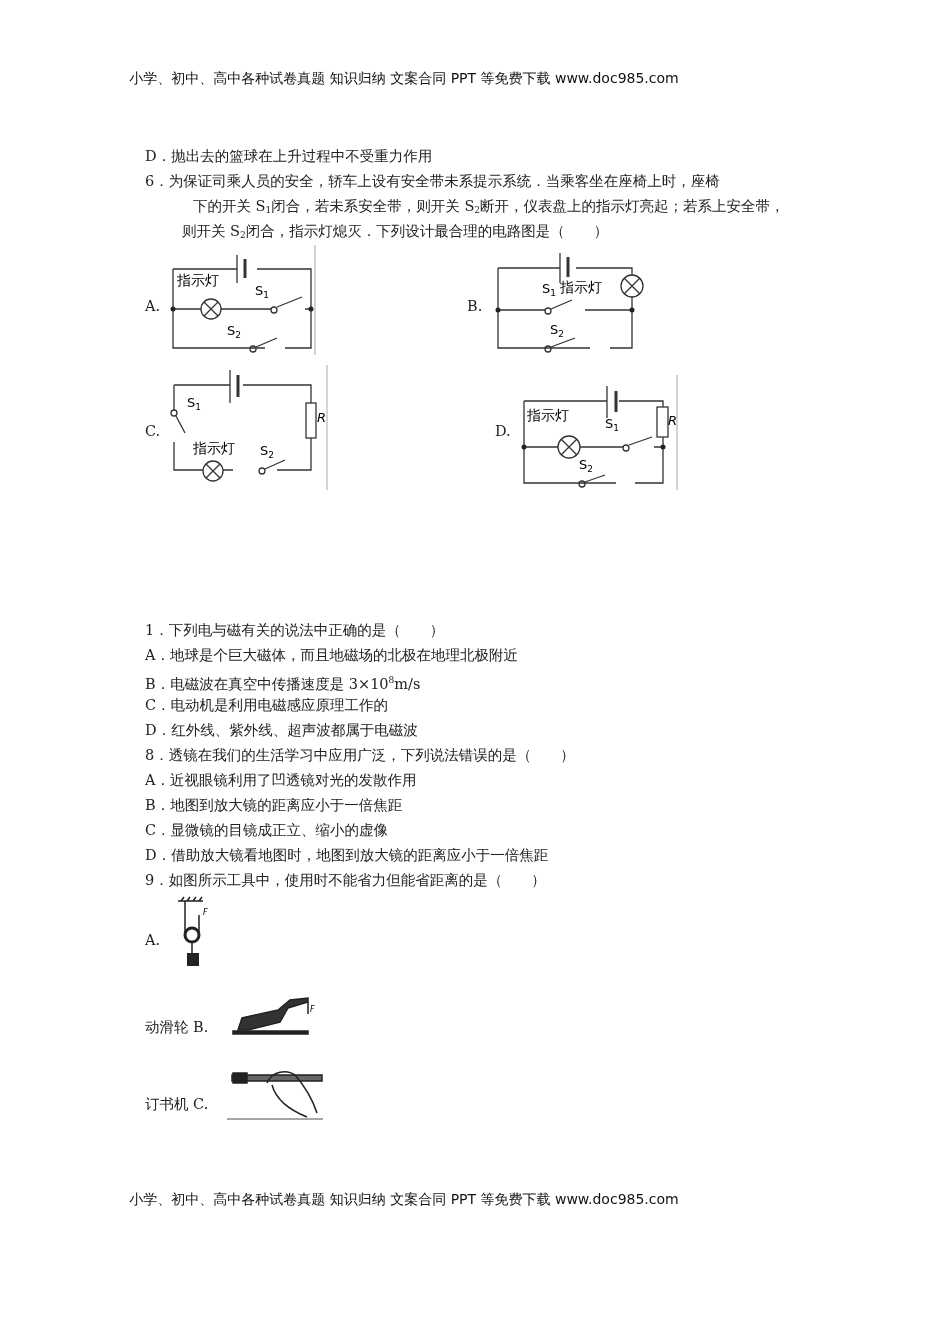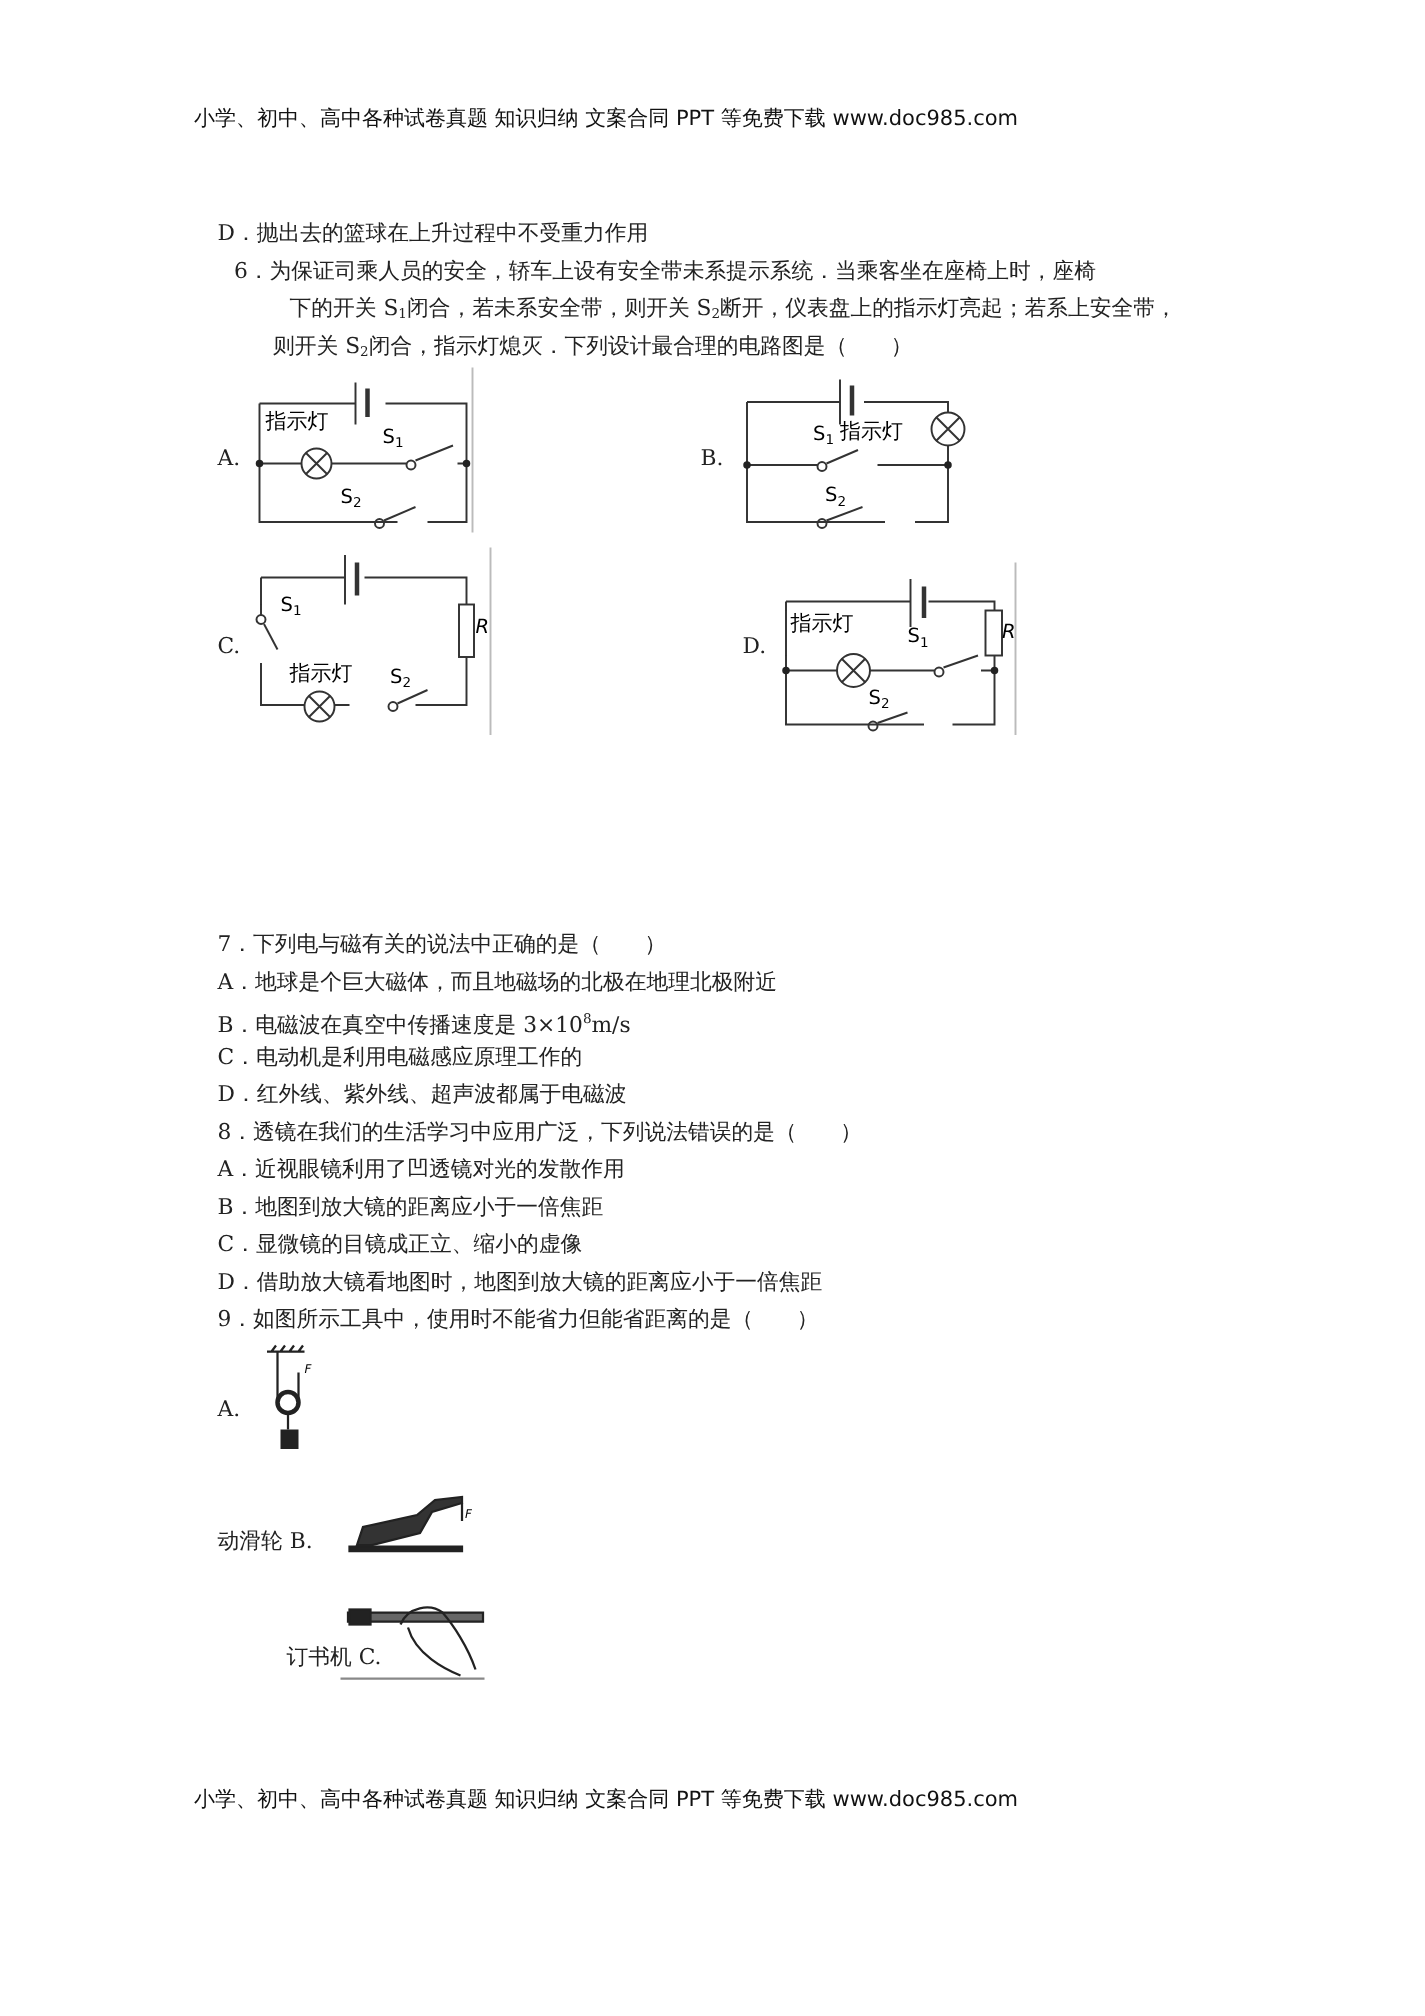--- a/index.html
+++ b/index.html
@@ -14,21 +14,21 @@
   .sub { font-size:9px; vertical-align:-2px; }
   .sup { font-size:9px; vertical-align:6px; }
 </style>
 </head>
 <body>
 
 <div class="hdr" style="top:70px;">小学、初中、高中各种试卷真题 知识归纳 文案合同 PPT 等免费下载   www.doc985.com</div>
 
 <div class="line" style="top:146px;">D．抛出去的篮球在上升过程中不受重力作用</div>
 
-<div class="line" style="top:171px;margin-left:11px;">6．为保证司乘人员的安全，轿车上设有安全带未系提示系统．当乘客坐在座椅上时，座椅</div>
+<div class="line" style="top:171px;">6．为保证司乘人员的安全，轿车上设有安全带未系提示系统．当乘客坐在座椅上时，座椅</div>
 <div class="line" style="top:196px;margin-left:48px;"><span>下的开关 S</span><span class="sub">1</span><span>闭合，若未系安全带，则开关 S</span><span class="sub">2</span><span>断开，仪表盘上的指示灯亮起；若系上安全带，</span></div>
 <div class="line" style="top:221px;margin-left:37px;"><span>则开关 S</span><span class="sub">2</span><span>闭合，指示灯熄灭．下列设计最合理的电路图是（　　）</span></div>
 
 <div class="lbl" style="left:145px;top:298px;">A.</div>
 <svg style="left:165px;top:245px;" width="160" height="110">
   <g stroke="#333" stroke-width="1.3" fill="none">
     <path d="M8 24 H72 M92 24 H146 V103 H120 M100 103 H8 V24"></path>
     <line x1="72" y1="10" x2="72" y2="38"></line>
       <line x1="80" y1="14" x2="80" y2="33" stroke-width="3"></line>
     <path d="M8 64 H36 M56 64 H106 M112 62 L137 52 M140 64 H146"></path>
@@ -103,21 +103,21 @@
     <line x1="162" y1="0" x2="162" y2="115" stroke="#bbb"></line>
   </g>
   <circle cx="9" cy="72" r="2.5" fill="#222"></circle>
     <circle cx="148" cy="72" r="2.5" fill="#222"></circle>
   <text x="12" y="45" font-size="14">指示灯</text>
   <text x="90" y="53" font-size="13" font-family="DejaVu Serif">S<tspan font-size="9" dy="3">1</tspan></text>
   <text x="64" y="94" font-size="13" font-family="DejaVu Serif">S<tspan font-size="9" dy="3">2</tspan></text>
   <text x="153" y="50" font-size="13" font-style="italic" font-family="DejaVu Serif">R</text>
 </svg>
 
-<div class="line" style="top:620px;">7．下列电与磁有关的说法中正确的是（　　）</div>
+<div class="line" style="top:620px;">1．下列电与磁有关的说法中正确的是（　　）</div>
 <div class="line" style="top:645px;">A．地球是个巨大磁体，而且地磁场的北极在地理北极附近</div>
 <div class="line" style="top:670px;"><span>B．电磁波在真空中传播速度是 3×10</span><span class="sup">8</span><span>m/s</span></div>
 <div class="line" style="top:695px;">C．电动机是利用电磁感应原理工作的</div>
 <div class="line" style="top:720px;">D．红外线、紫外线、超声波都属于电磁波</div>
 
 <div class="line" style="top:745px;">8．透镜在我们的生活学习中应用广泛，下列说法错误的是（　　）</div>
 <div class="line" style="top:770px;">A．近视眼镜利用了凹透镜对光的发散作用</div>
 <div class="line" style="top:795px;">B．地图到放大镜的距离应小于一倍焦距</div>
 <div class="line" style="top:820px;">C．显微镜的目镜成正立、缩小的虚像</div>
 <div class="line" style="top:845px;">D．借助放大镜看地图时，地图到放大镜的距离应小于一倍焦距</div>
@@ -139,21 +139,21 @@
 <div class="lbl" style="left:145px;top:1018px;">动滑轮  B.</div>
 <svg style="left:228px;top:988px;" width="85" height="50">
   <g stroke="#222" stroke-width="1.5" fill="#222">
     <path d="M5 46 H80 V43 H5 Z"></path>
     <path d="M10 42 L14 30 L50 22 L62 12 L80 10 L80 14 L60 20 L52 34 L20 42 Z" fill="#333"></path>
     <line x1="80" y1="14" x2="80" y2="26" fill="none"></line>
   </g>
   <text x="82" y="24" font-size="8" font-style="italic">F</text>
 </svg>
 
-<div class="lbl" style="left:145px;top:1095px;margin-left:46px;">订书机  C.</div>
+<div class="lbl" style="left:145px;top:1095px;">订书机  C.</div>
 <svg style="left:227px;top:1063px;" width="100" height="57">
   <g stroke="#222" stroke-width="1.5" fill="none">
     <path d="M5 12 H95 V18 H5 Z" fill="#666"></path>
     <rect x="6" y="10" width="14" height="10" fill="#222"></rect>
     <path d="M40 20 C45 8 60 6 68 12 C75 20 85 35 90 50 M45 22 C50 40 70 50 80 54"></path>
     <line x1="0" y1="56" x2="96" y2="56" stroke="#888"></line>
   </g>
 </svg>
 
 <div class="hdr" style="top:1191px;">小学、初中、高中各种试卷真题 知识归纳 文案合同 PPT 等免费下载   www.doc985.com</div>

